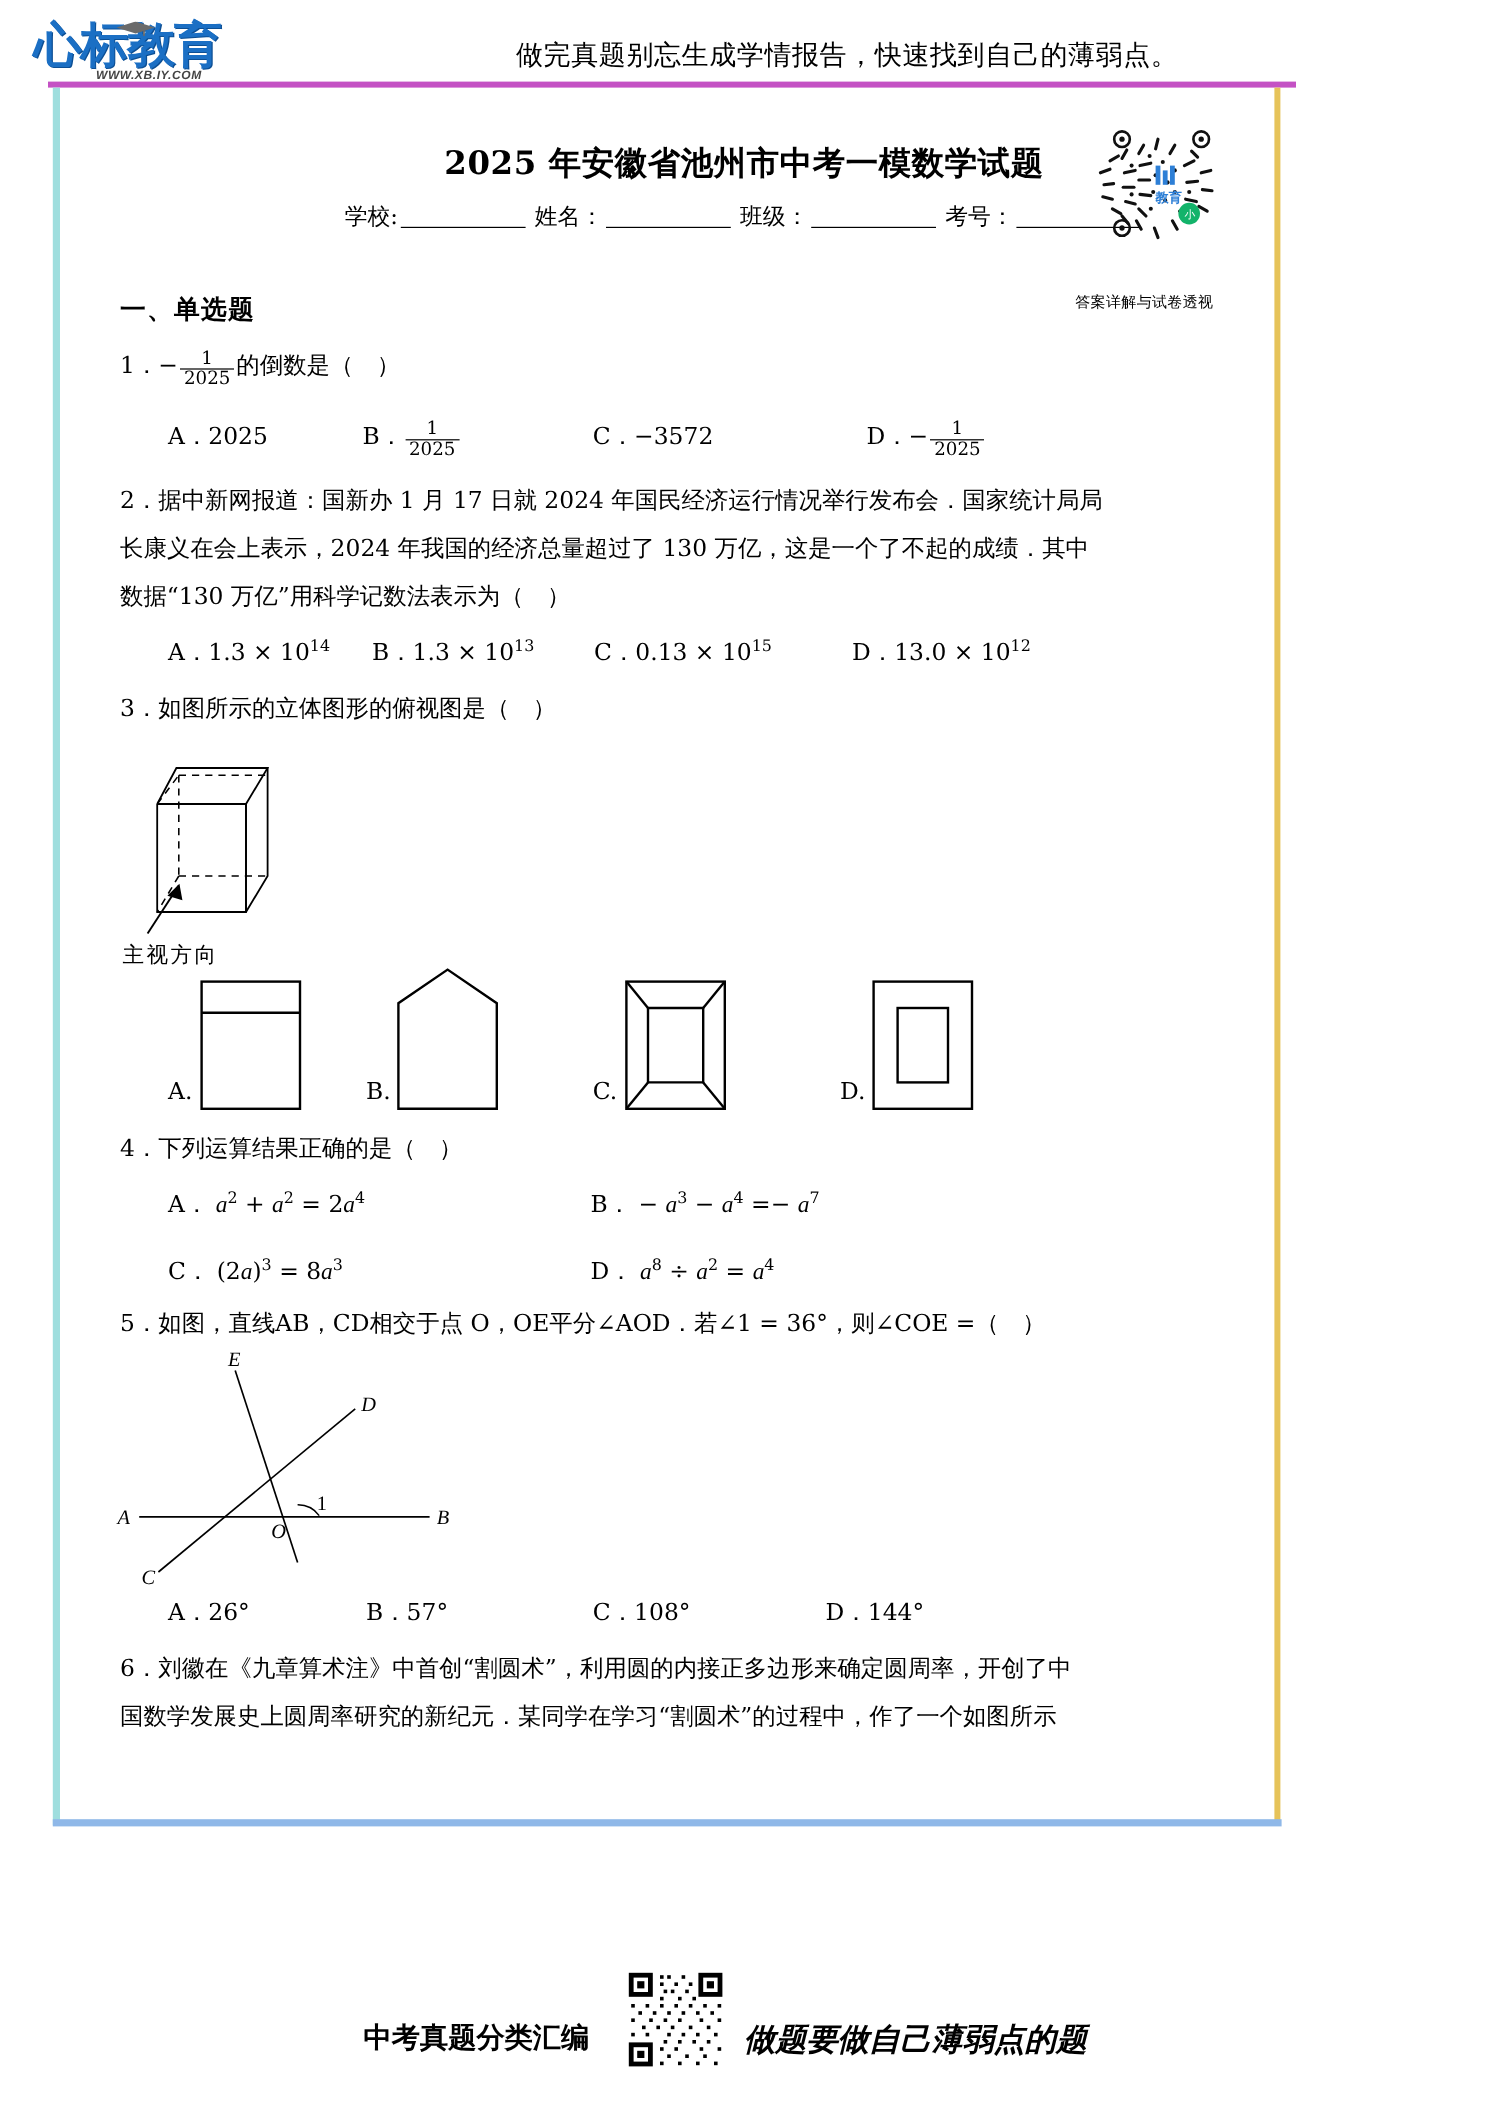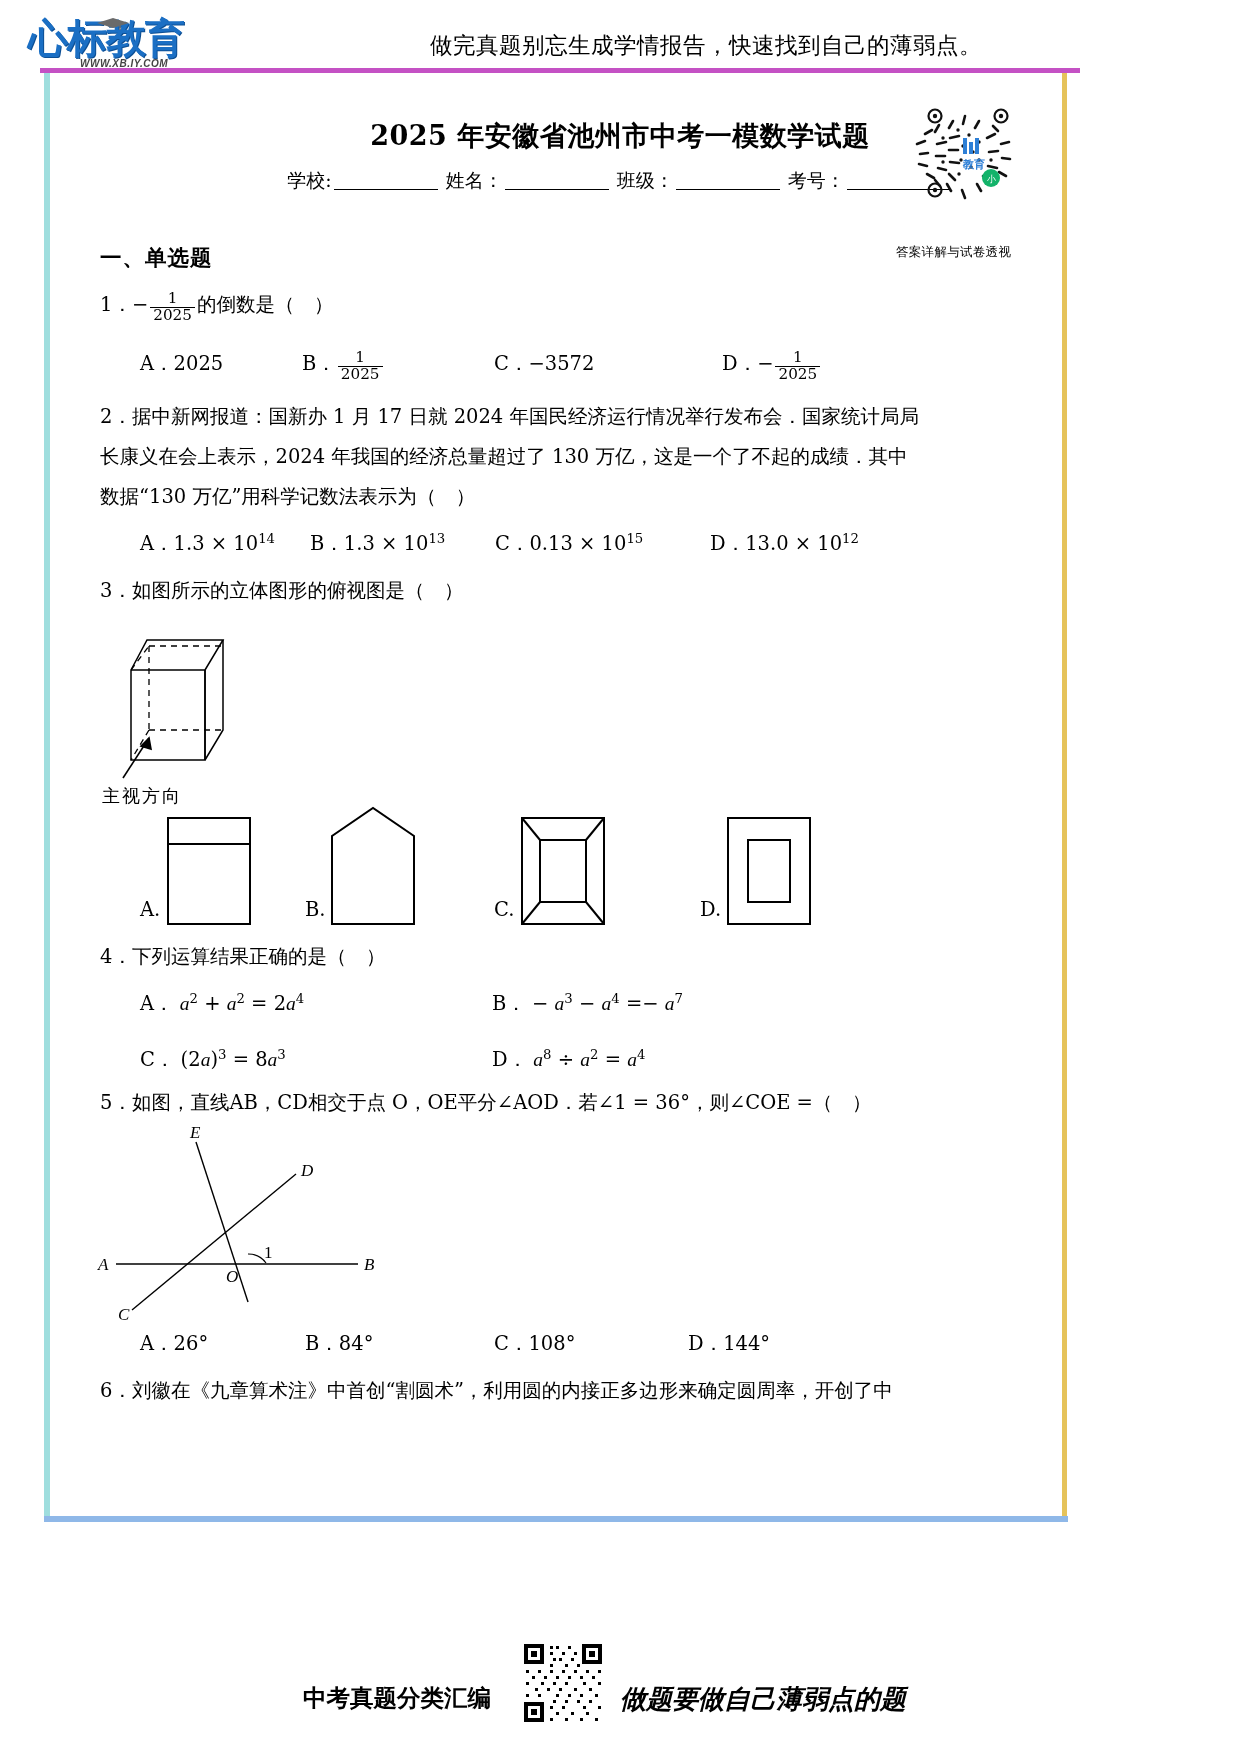--- a/index.html
+++ b/index.html
@@ -360,32 +360,33 @@
         <text x="130" y="158">O</text>
         <text x="168" y="134" font-style="normal">1</text>
       </g>
     </svg>
 
     <div class="opts" style="left:0; top:1252px; width:1108px; height:36px;">
       <span class="opt" style="left:140px;">
         <span>A．</span><span>26°</span>
       </span>
       <span class="opt" style="left:305px;">
-        <span>B．</span><span>84°</span>
+        <span>B．</span><span>57°</span>
       </span>
       <span class="opt" style="left:494px;">
         <span>C．</span><span>108°</span>
       </span>
       <span class="opt" style="left:688px;">
         <span>D．</span><span>144°</span>
       </span>
     </div>
 
     <div class="q" style="left:100px; top:1298px; width:950px;">
       <div class="qtext"><span>6．</span><span>刘徽在《九章算术注》中首创“割圆术”，利用圆的内接正多边形来确定圆周率，开创了中</span></div>
+      <div class="qtext" style="margin-top:10px;"><span>国数学发展史上圆周率研究的新纪元．某同学在学习“割圆术”的过程中，作了一个如图所示</span></div>
     </div>
 
   </div>
 
   <div class="footer">
     <svg class="footer-qr" viewBox="0 0 86 86">
       <rect x="0" y="0" width="86" height="86" fill="#fff"></rect>
       <g fill="#000">
         <rect x="4" y="4" width="20" height="20"></rect>
           <rect x="8" y="8" width="12" height="12" fill="#fff"></rect>

